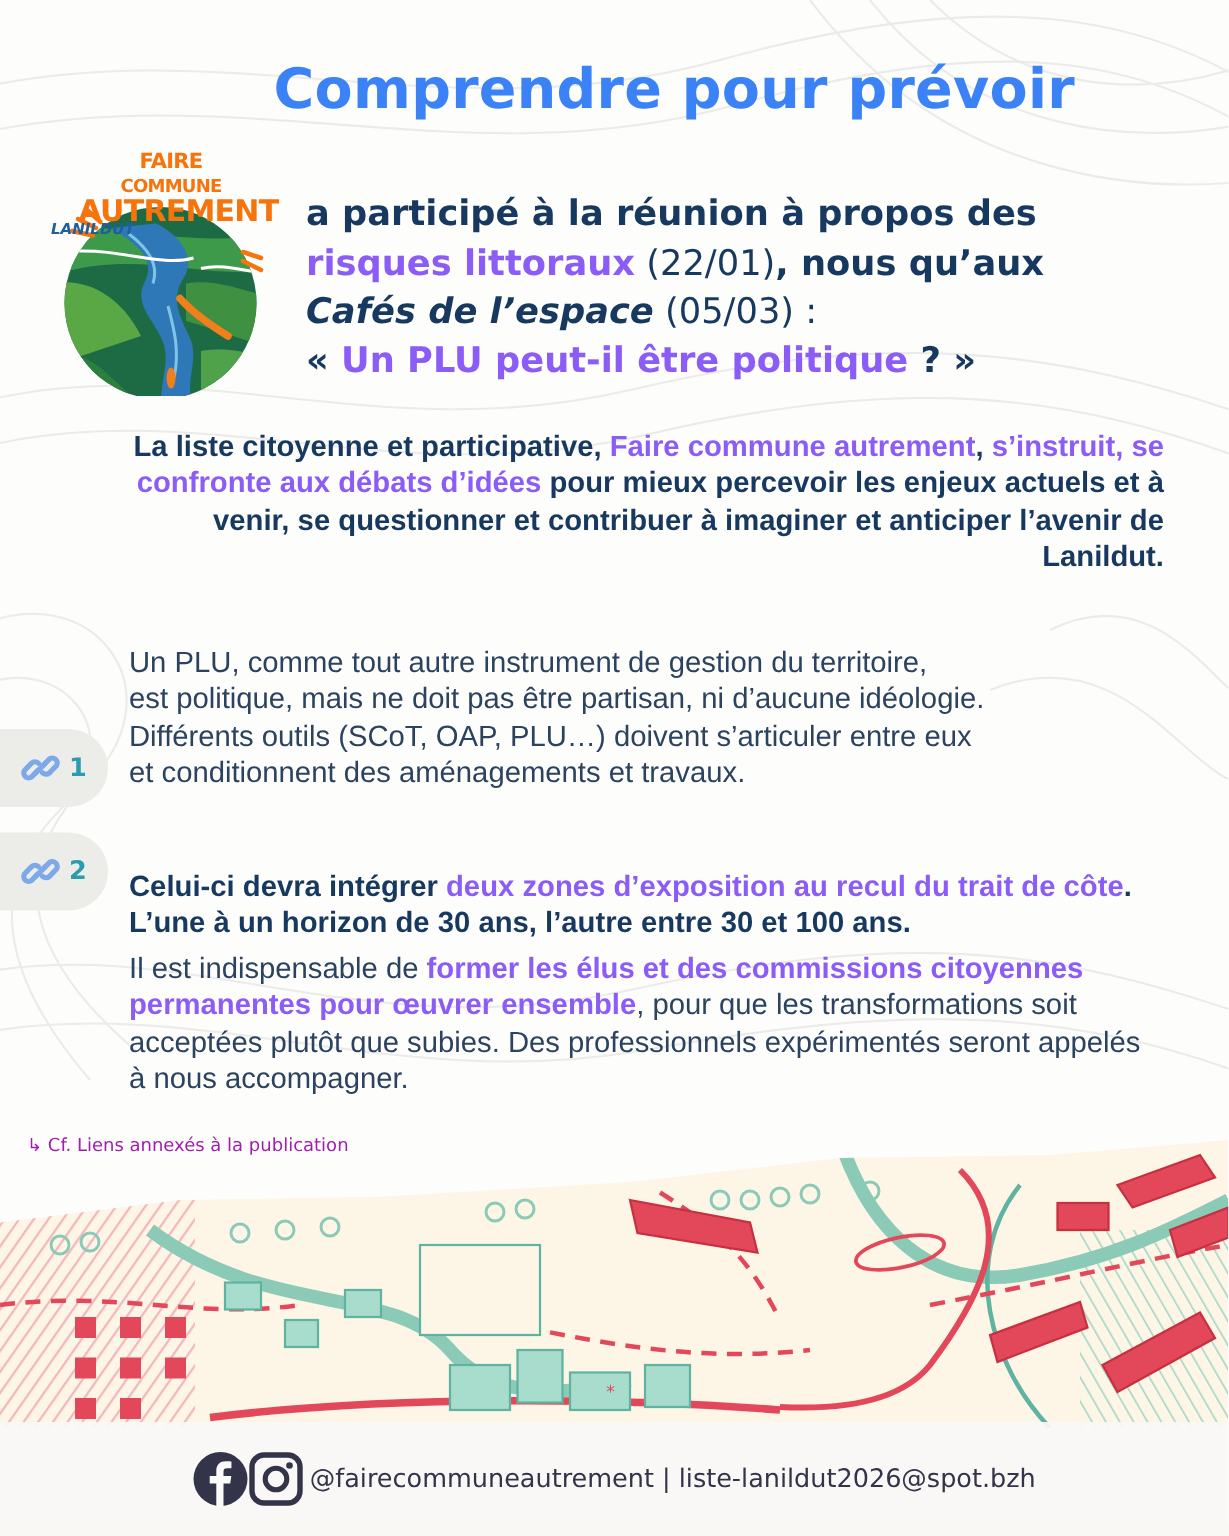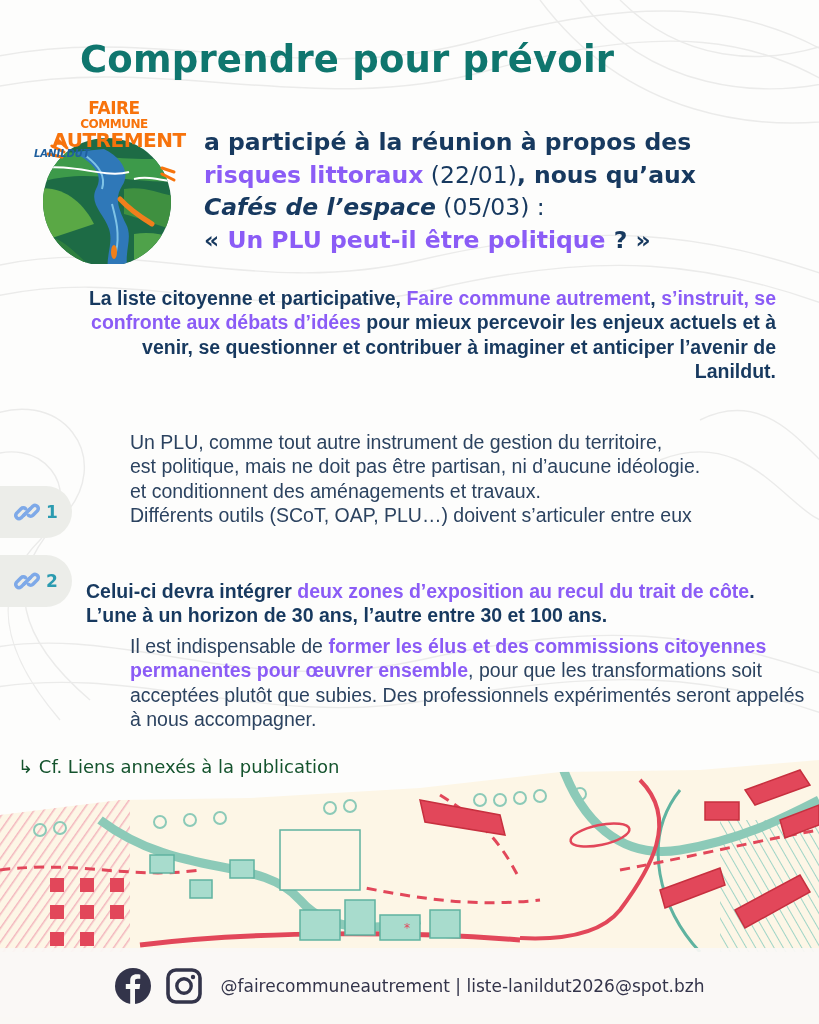--- a/index.html
+++ b/index.html
@@ -8,78 +8,78 @@
     position: relative;
     background: #fdfdfc;
     font-family: "Liberation Sans", "DejaVu Sans", sans-serif;
     color: #1d3b5c;
   }
   .contours { position: absolute; inset: 0; width: 819px; height: 1024px; z-index: 0; pointer-events: none; }
   .page { position: absolute; inset: 0; z-index: 1; }
 
   .title {
     position: absolute; left: 0; right: 0; top: 38px;
-    padding-left: 80px;
+    text-align: center; padding-left: 80px;
     font-family: "DejaVu Sans", sans-serif; font-weight: bold;
-    font-size: 37px; color: #0f766e; letter-spacing: 0.2px;
+    font-size: 37px; color: #3b82f6; letter-spacing: 0.2px;
   }
 
   .logo { position: absolute; left: 34px; top: 94px; width: 160px; height: 170px; }
   .logo-text {
     position: absolute; left: 0; right: 0; top: 6px; text-align: center;
     font-family: "DejaVu Sans", sans-serif; font-weight: bold; color: #f7730c;
     line-height: 16px; letter-spacing: -0.5px;
   }
-  .logo-text .l1 { font-size: 17px; display:block; }
+  .logo-text .l1 { font-size: 14px; display:block; }
   .logo-text .l2 { font-size: 12px; display:block; }
   .logo-text .l3 { font-size: 20px; display:block; margin-left: 10px; }
   .logo-text .l4 { font-size: 10px; color: #1f5f9e; font-style: italic; display:block; text-align:left; padding-right: 20px; line-height: 11px; letter-spacing: 0; }
 
   .intro {
     position: absolute; left: 204px; top: 126px; width: 560px;
     font-family: "DejaVu Sans", sans-serif; font-weight: bold;
     font-size: 23.5px; line-height: 32.5px; color: #17395f;
   }
   .orange { color: #8b5cf6; }
   .light { font-weight: normal; }
   .ital { font-style: italic; }
 
   .block {
     position: absolute; left: 86px; width: 700px;
     font-family: "Liberation Sans", sans-serif;
     font-size: 19.5px; line-height: 24.3px; color: #17395f;
   }
   .b { font-weight: bold; }
-  .reg { font-weight: normal; color: #2c4360; margin-left: 44px; }
+  .reg { font-weight: normal; color: #2c4360; }
   .p1 { top: 286px; }
   .p2 { top: 430px; }
   .p3 { top: 579px; }
   .p4 { top: 634px; }
 
   .link-tab {
     position: absolute; left: 0; width: 72px; height: 52px;
     background: #ecede9; border-radius: 0 28px 28px 0;
     display: flex; align-items: center; padding-left: 14px; gap: 6px;
   }
   .link-tab.t1 { top: 486px; }
   .link-tab.t2 { top: 555px; }
   .link-tab .num { font-family: "DejaVu Sans", sans-serif; font-weight: bold; font-size: 17px; color: #2b9bb0; }
   .link-tab svg { width: 26px; height: 26px; }
 
   .cf {
     position: absolute; left: 18px; top: 756px;
-    font-family: "DejaVu Sans", sans-serif; font-size: 18px; color: #14532d;
+    font-family: "DejaVu Sans", sans-serif; font-size: 12px; color: #a21caf;
   }
 
   .map { position: absolute; left: 0; top: 760px; width: 819px; height: 192px; }
 
   .footer {
     position: absolute; left: 0; top: 948px; width: 819px; height: 76px;
     background: rgba(250, 248, 245, 0.93);
-    display: flex; align-items: center; justify-content: center; gap: 14px;
+    display: flex; align-items: center; justify-content: center; gap: 0;
   }
   .footer .icon svg { display: block; }
   .footer .contact {
     font-family: "DejaVu Sans", sans-serif; font-size: 17px; color: #33344a; margin-left: 4px;
   }
 </style>
 </head>
 <body>
 
 <svg class="contours" viewBox="0 0 819 1024" preserveAspectRatio="none">
@@ -146,22 +146,22 @@
     <span>a participé à la réunion à propos des </span><span class="orange">risques littoraux</span><span class="light"> (22/01)</span><span>, nous qu’aux </span><span class="ital">Cafés de l’espace</span><span class="light"> (05/03) :</span><br><span>« </span><span class="orange">Un PLU peut-il être politique</span><span> ? »</span>
   </div>
 
   <p class="block p1 b" style="width:690px;text-align:right;">
     <span>La liste citoyenne et participative, </span><span class="orange">Faire commune autrement</span><span>, </span><span class="orange">s’instruit, se confronte aux débats d’idées</span><span> pour mieux percevoir les enjeux actuels et à venir, se questionner et contribuer à imaginer et anticiper l’avenir de Lanildut.</span>
   </p>
 
   <div class="block p2">
     <div class="reg">Un PLU, comme tout autre instrument de gestion du territoire,</div>
     <div class="reg">est politique, mais ne doit pas être partisan, ni d’aucune idéologie.</div>
+    <div class="reg">Différents outils (SCoT, OAP, PLU…) doivent s’articuler entre eux</div>
     <div class="reg">et conditionnent des aménagements et travaux.</div>
-    <div class="reg">Différents outils (SCoT, OAP, PLU…) doivent s’articuler entre eux</div>
   </div>
 
   <p class="block p3 b" style="width:680px;">
     <span>Celui-ci devra intégrer </span><span class="orange">deux zones d’exposition au recul du trait de côte</span><span>. L’une à un horizon de 30 ans, l’autre entre 30 et 100 ans.</span>
   </p>
 
   <p class="block p4 reg" style="width:680px;">
     <span>Il est indispensable de </span><span class="orange b">former les élus et des commissions citoyennes permanentes pour œuvrer ensemble</span><span>, pour que les transformations soit acceptées plutôt que subies. Des professionnels expérimentés seront appelés à nous accompagner.</span>
   </p>
 

